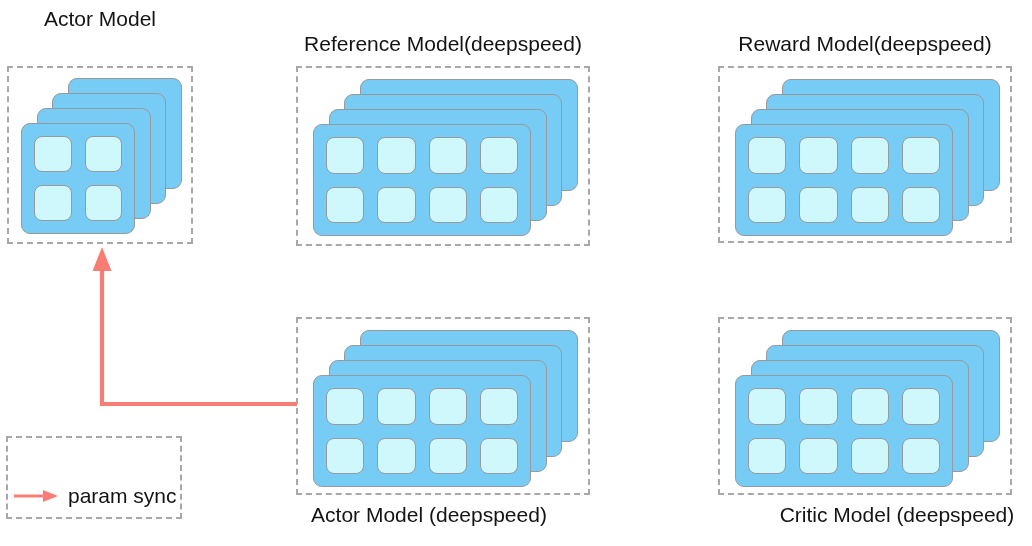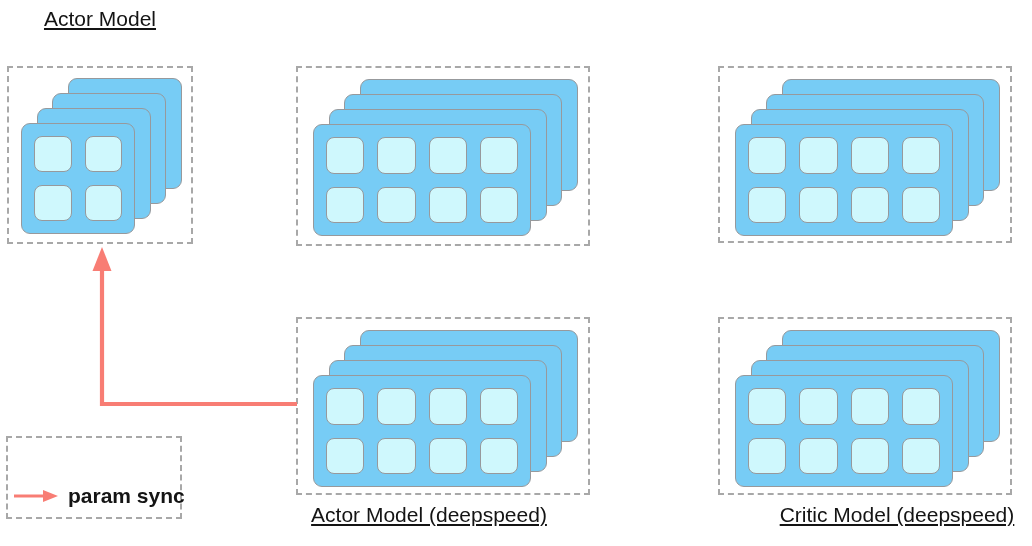--- a/index.html
+++ b/index.html
@@ -24,21 +24,20 @@
     z-index: 20;
   }
   .node-title {
     position: absolute;
     text-align: center;
     font-size: 21px;
     line-height: 25px;
     color: var(--text-color, #141414);
     white-space: nowrap;
     z-index: 5;
-    text-decoration: underline;
   }
   #title-actor-vllm   { left: 7px;   top: 6px;   width: 186px; }
   #title-reference    { left: 281px; top: 31px;  width: 324px; }
   #title-reward       { left: 703px; top: 31px;  width: 324px; }
   #title-actor-ds     { left: 267px; top: 502px; width: 324px; }
   #title-critic       { left: 735px; top: 502px; width: 324px; }
 
   .dashed-box {
     position: absolute;
     border: 2px dashed var(--dash-gray, #a8a8a8);
@@ -81,21 +80,20 @@
   }
 
   .legend-row {
     position: absolute;
     left: 13px;
     top: 484px;
     display: flex;
     align-items: center;
     gap: 9px;
     z-index: 6;
-    font-weight: bold;
   }
   .legend-row .legend-label {
     font-size: 21px;
     color: var(--text-color, #141414);
     white-space: nowrap;
   }
   .arrow-stroke { stroke: var(--arrow-red, #f87d74); fill: none; }
   .arrow-fill   { fill: var(--arrow-red, #f87d74); }
 </style>
 </head>
@@ -104,20 +102,22 @@
 <div class="canvas">
 
   <svg class="arrow-layer" width="1032" height="546" viewBox="0 0 1032 546" xmlns="http://www.w3.org/2000/svg">
     <path class="arrow-stroke" d="M 297 404 H 102 V 266" stroke-width="4.2"></path>
     <polygon class="arrow-fill" points="102,247 92.5,271 111.5,271"></polygon>
   </svg>
 
   <div class="node-title" id="title-actor-vllm">
     <div>Actor Model</div>
   </div>
+  <div class="node-title" id="title-reference">Reference Model(deepspeed)</div>
+  <div class="node-title" id="title-reward">Reward Model(deepspeed)</div>
   <div class="node-title" id="title-actor-ds">Actor Model (deepspeed)</div>
   <div class="node-title" id="title-critic">Critic Model (deepspeed)</div>
 
   <div class="dashed-box" id="box-actor-vllm">
     <div class="stack stack-small">
         <div class="card-layer" style="left: 46.5px; top: -45px; z-index: 1;"></div>
         <div class="card-layer" style="left: 31px; top: -30px; z-index: 2;"></div>
         <div class="card-layer" style="left: 15.5px; top: -15px; z-index: 3;"></div>
         <div class="card-layer front" style="left: 0px; top: 0px; z-index: 4; --cols: 2;">
           <div class="gpu-cell"></div>

